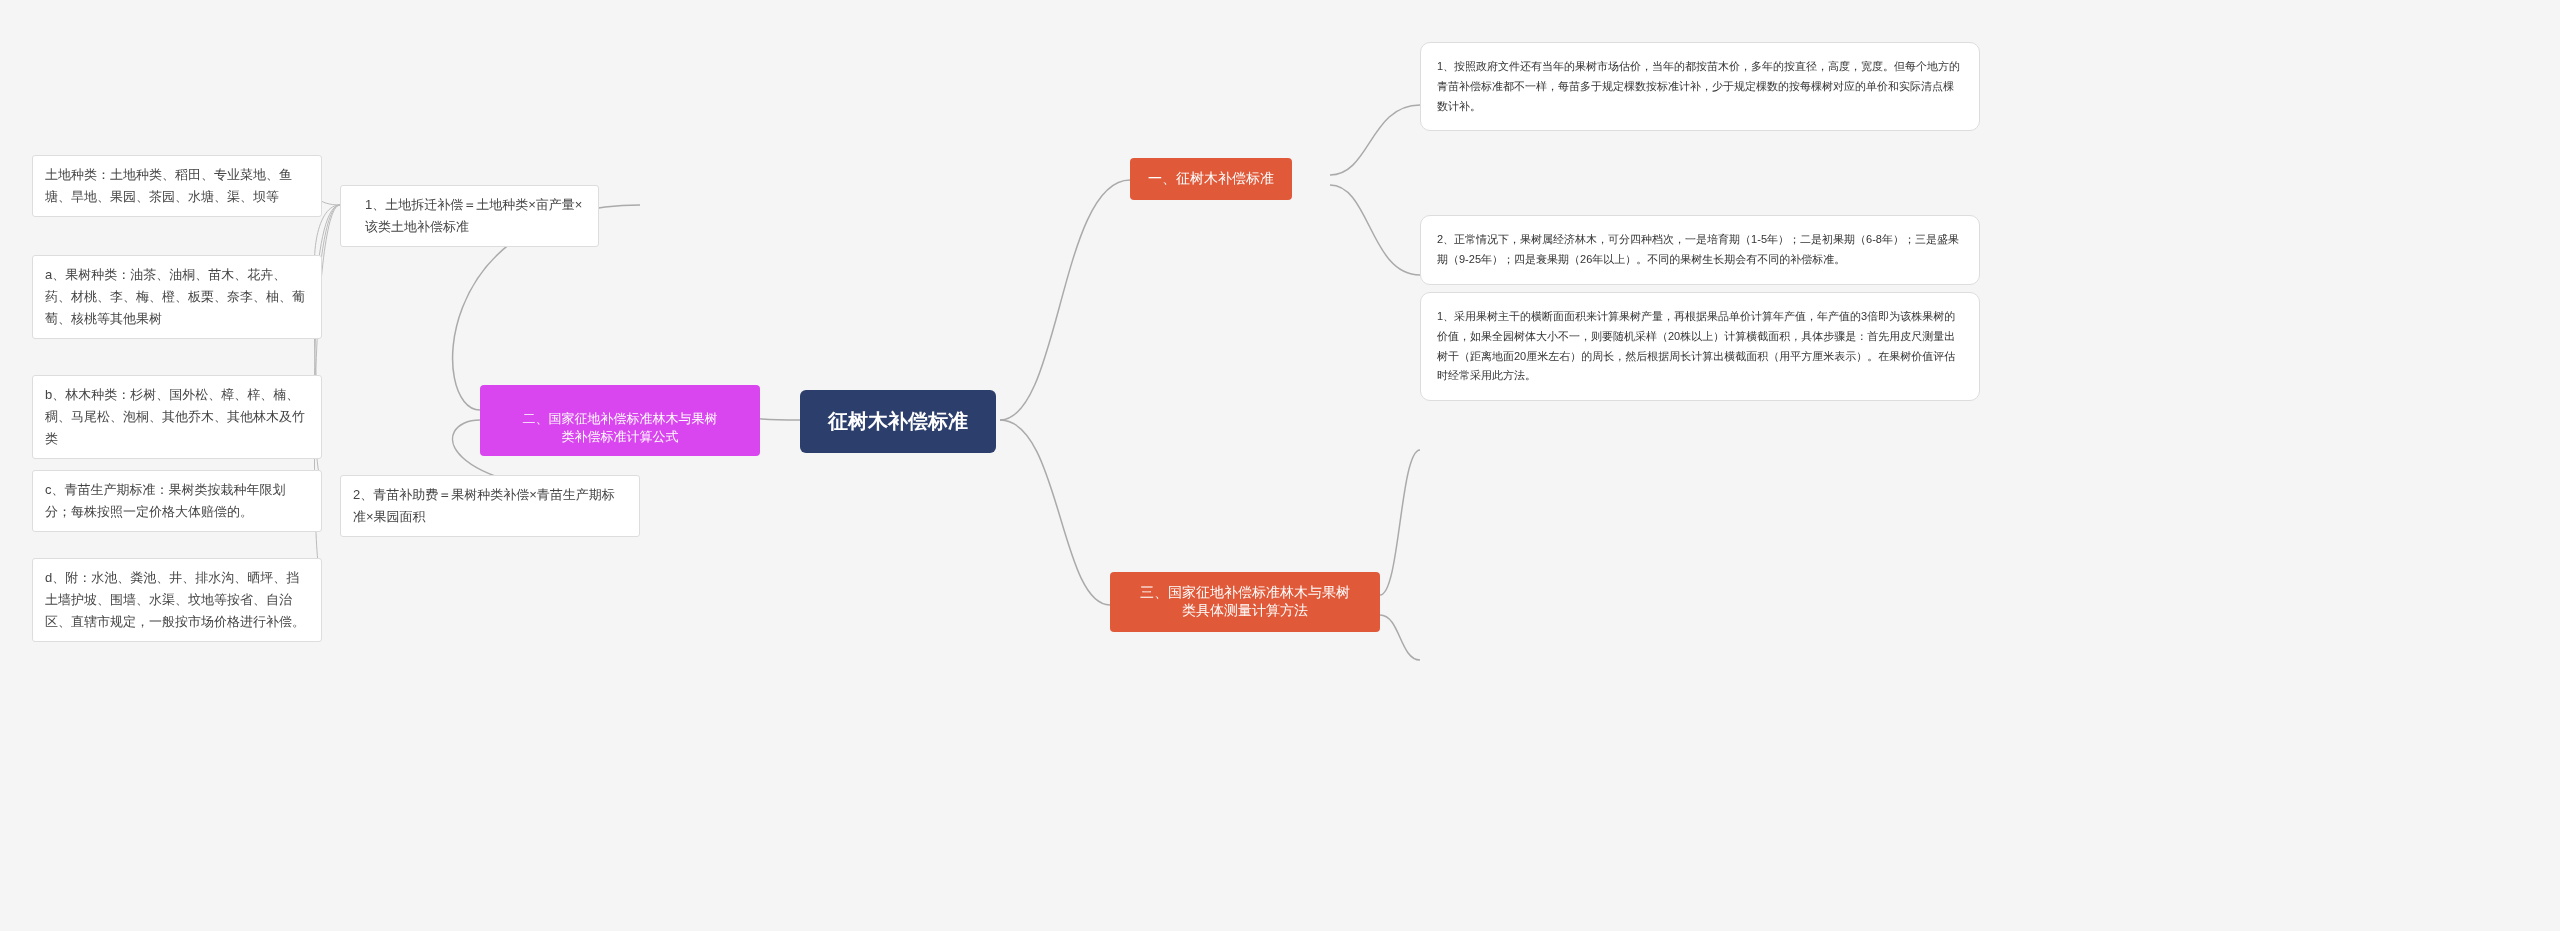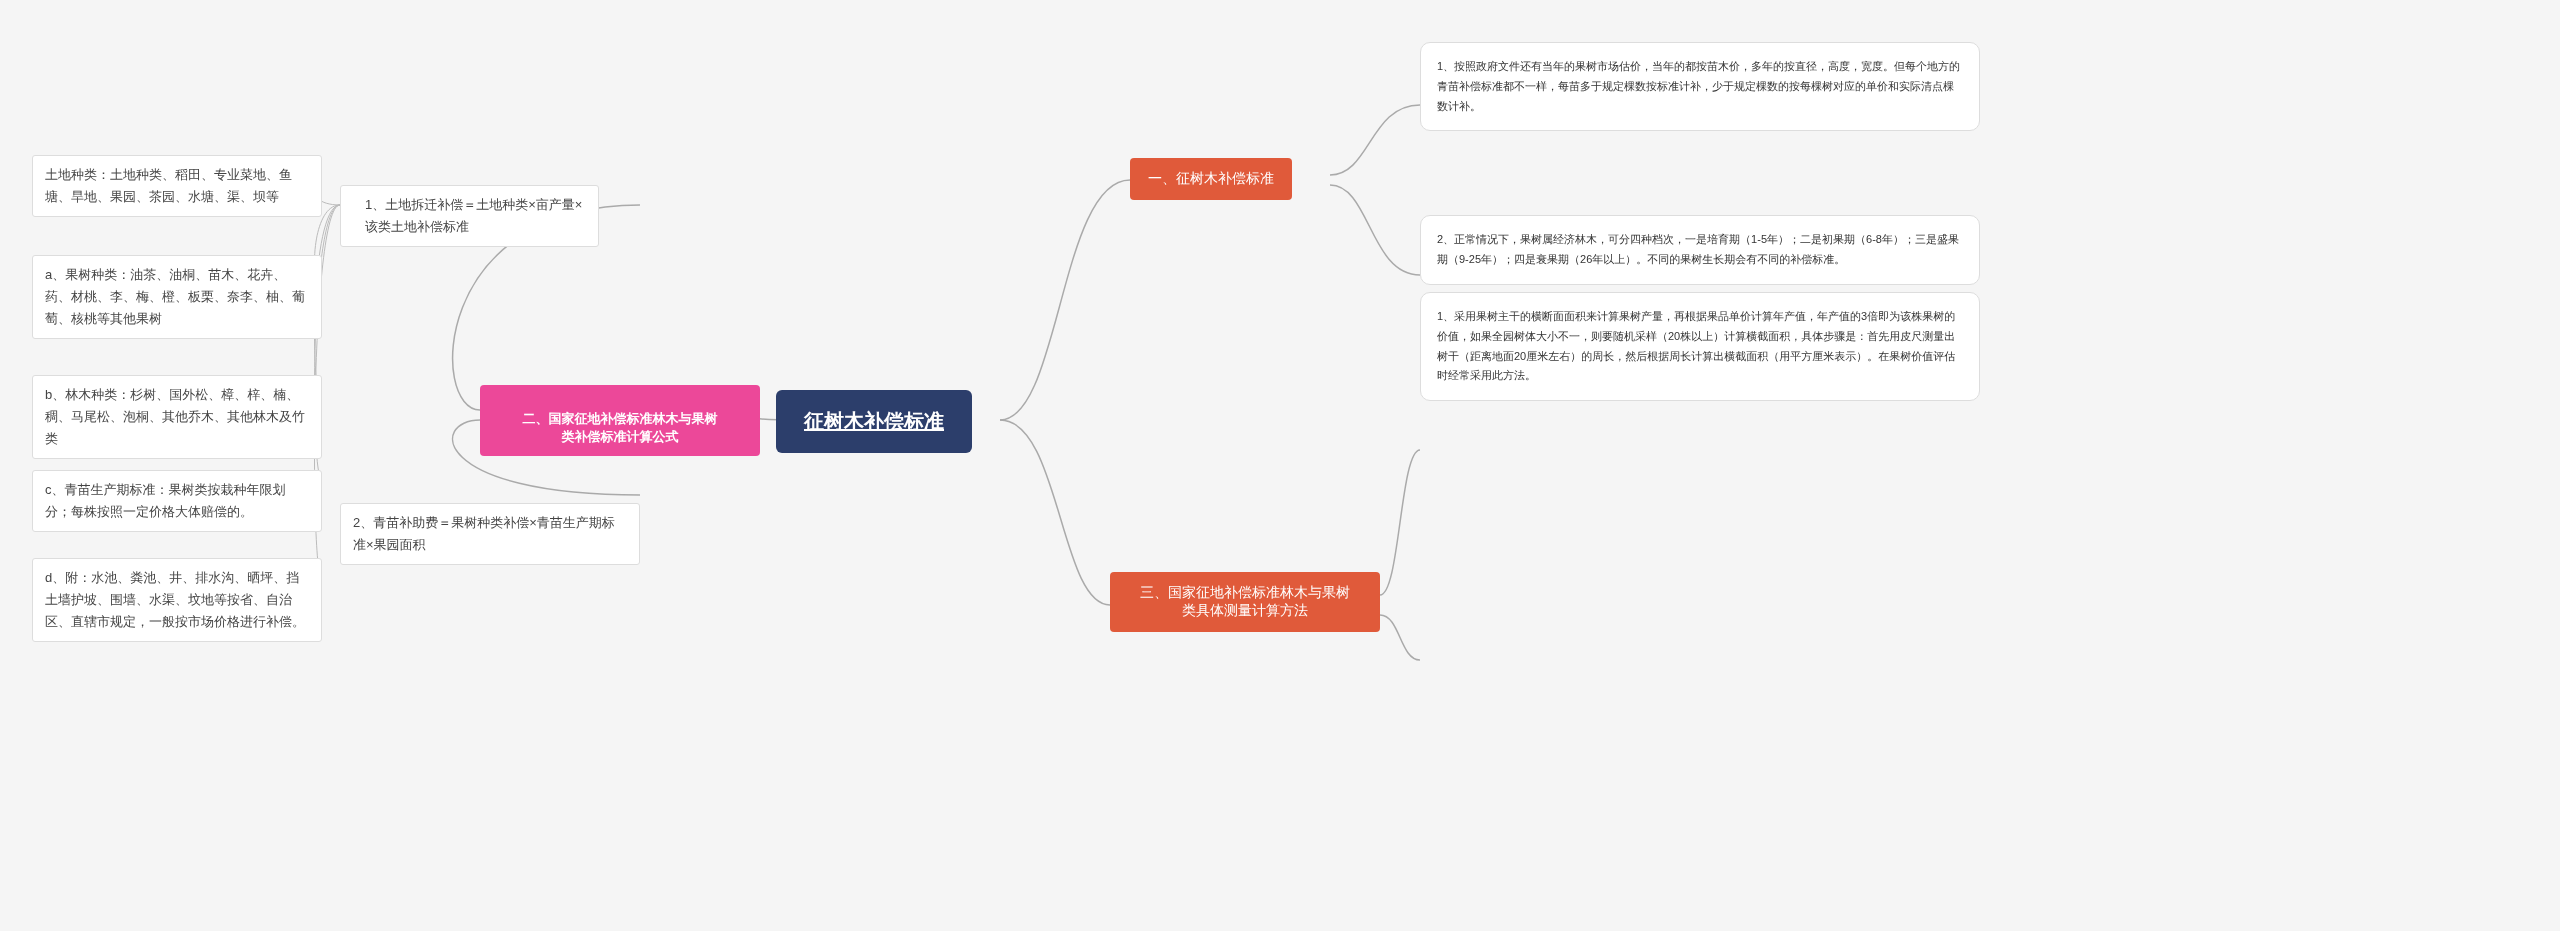--- a/index.html
+++ b/index.html
@@ -54,24 +54,24 @@
       padding: 12px 18px;
       border-radius: 4px;
       text-align: center;
       white-space: nowrap;
       z-index: 10;
     }
 
     
     .node-l1-left {
       position: absolute;
-      background: #ec4899;
+      background: #d946ef;
       color: #fff;
       font-size: 13px;
-      font-weight: bold;
+      font-weight: normal;
       padding: 10px 0;
       border-radius: 4px;
       text-align: center;
       z-index: 10;
     }
 
     
     .text-box-right {
       position: absolute;
       background: #fff;
@@ -126,21 +126,21 @@
 
     <path d="M 340 205 C 310 205, 310 290, 322 290" fill="none" stroke="#bbb" stroke-width="1"></path>
 
     <path d="M 340 205 C 310 205, 310 400, 322 400" fill="none" stroke="#bbb" stroke-width="1"></path>
 
     <path d="M 340 205 C 310 205, 310 480, 322 480" fill="none" stroke="#bbb" stroke-width="1"></path>
 
     <path d="M 340 205 C 310 205, 310 580, 322 580" fill="none" stroke="#bbb" stroke-width="1"></path>
   </svg>
 
-  <div class="center-node" style="left:776px; top:390px;text-decoration:underline;">征树木补偿标准</div>
+  <div class="center-node" style="left:800px; top:390px;">征树木补偿标准</div>
 
   <div class="node-l1" style="left:1130px; top:158px;">
     <span>一、征树木补偿标准</span>
   </div>
 
   <div class="node-l1" style="left:1110px; top:572px; white-space: normal; width: 270px; text-align:center;">
     <span style="white-space:pre-line;">三、国家征地补偿标准林木与果树
 类具体测量计算方法</span>
   </div>
 
@@ -179,17 +179,17 @@
   </div>
 
   <div class="node-content" style="left:32px; top:558px; width:290px;">
     <span>d、附：水池、粪池、井、排水沟、晒坪、挡土墙护坡、围墙、水渠、坟地等按省、自治区、直辖市规定，一般按市场价格进行补偿。</span>
   </div>
 
   <div class="node-content" style="left:340px; top:185px; width:259px;padding-left:24px;">
     <span>1、土地拆迁补偿＝土地种类×亩产量×该类土地补偿标准</span>
   </div>
 
-  <div class="node-content" style="left:340px; top:503px; width:300px;">
+  <div class="node-content" style="left:340px; top:475px; width:300px;">
     <span>2、青苗补助费＝果树种类补偿×青苗生产期标准×果园面积</span>
   </div>
 
 </div>
 
 </body></html>

